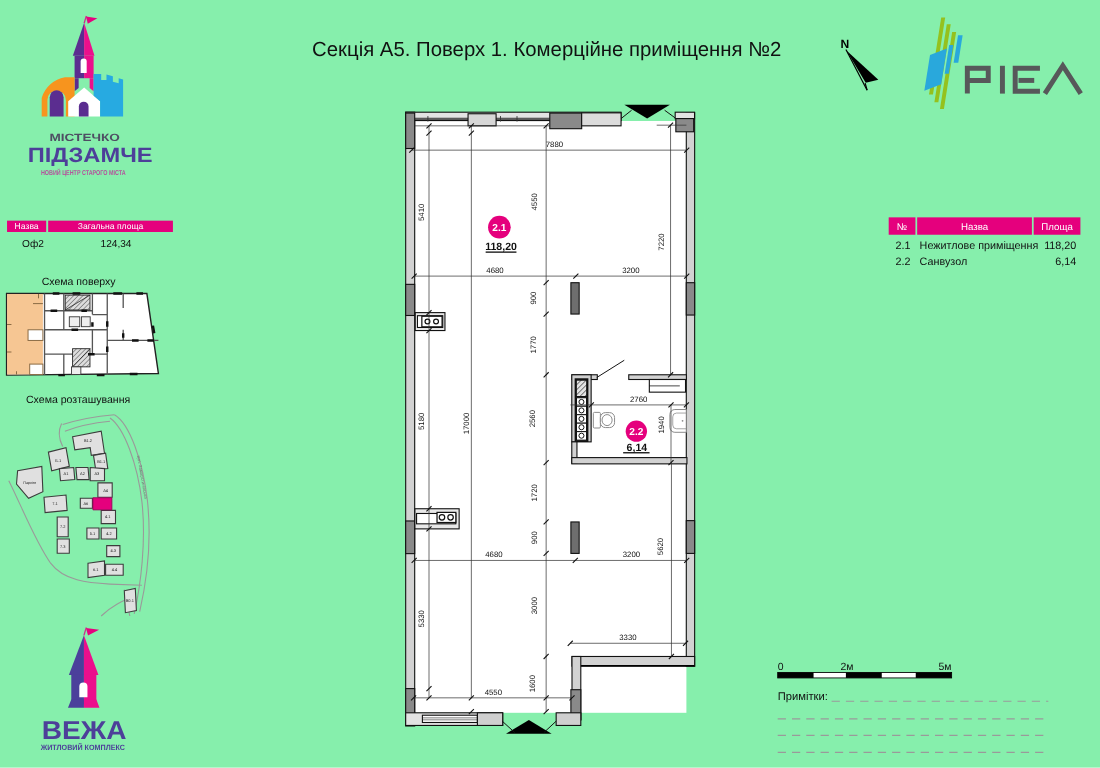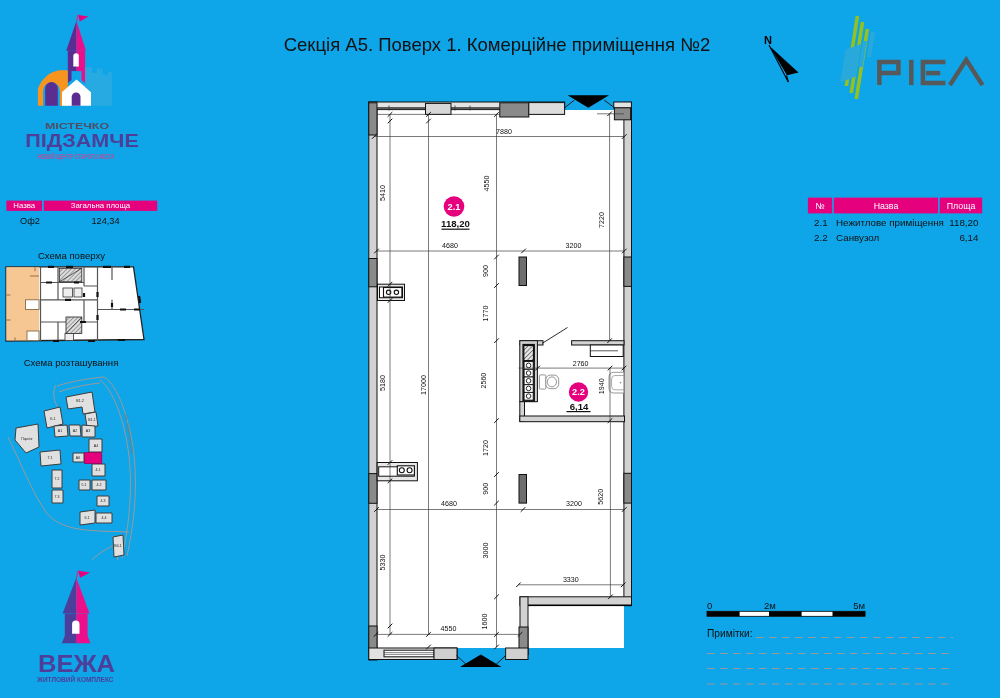--- a/index.html
+++ b/index.html
@@ -1,16 +1,16 @@
 <!DOCTYPE html>
 <html><head>
 <meta charset="utf-8">
 <style>
 html,body{margin:0;padding:0;background:#fff;}
-#page{position:relative;width:1000px;height:698px;background:#0ea5e9;overflow:hidden;font-family:"Liberation Sans",sans-serif;opacity:0.999;-webkit-font-smoothing:antialiased;}
+#page{position:relative;width:1000px;height:698px;background:#86efac;overflow:hidden;font-family:"Liberation Sans",sans-serif;opacity:0.999;-webkit-font-smoothing:antialiased;}
 svg text{font-family:"Liberation Sans",sans-serif;}
 </style>
 </head>
 <body>
 <div id="page">
 <div style="mix-blend-mode:multiply;width:1px;height:1px;position:absolute"></div>
 <svg width="1000" height="698" viewBox="0 0 1000 698">
 <defs>
 <pattern id="hatch" width="3.2" height="3.2" patternUnits="userSpaceOnUse" patternTransform="rotate(45)">
 <rect width="3.2" height="3.2" fill="#e4e4e4"></rect>

